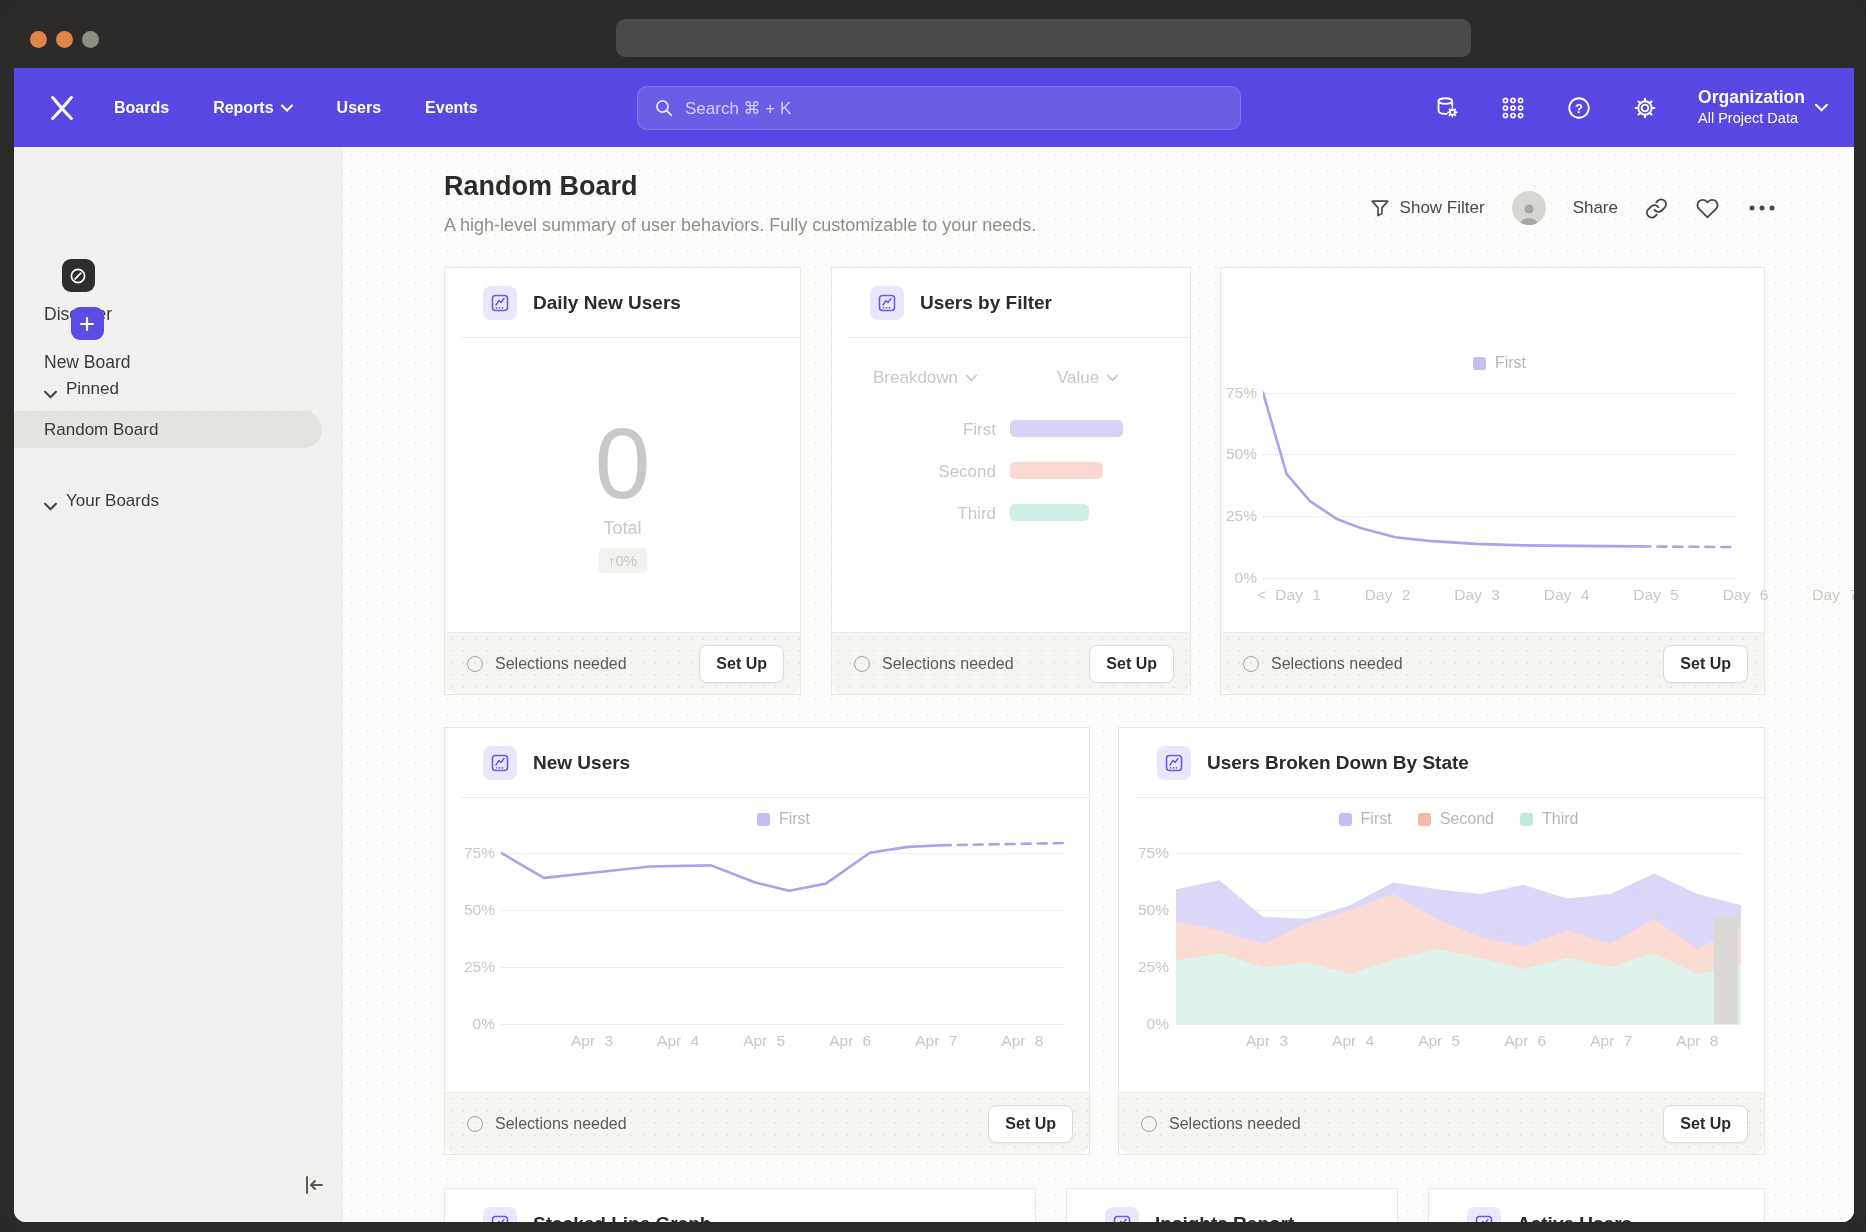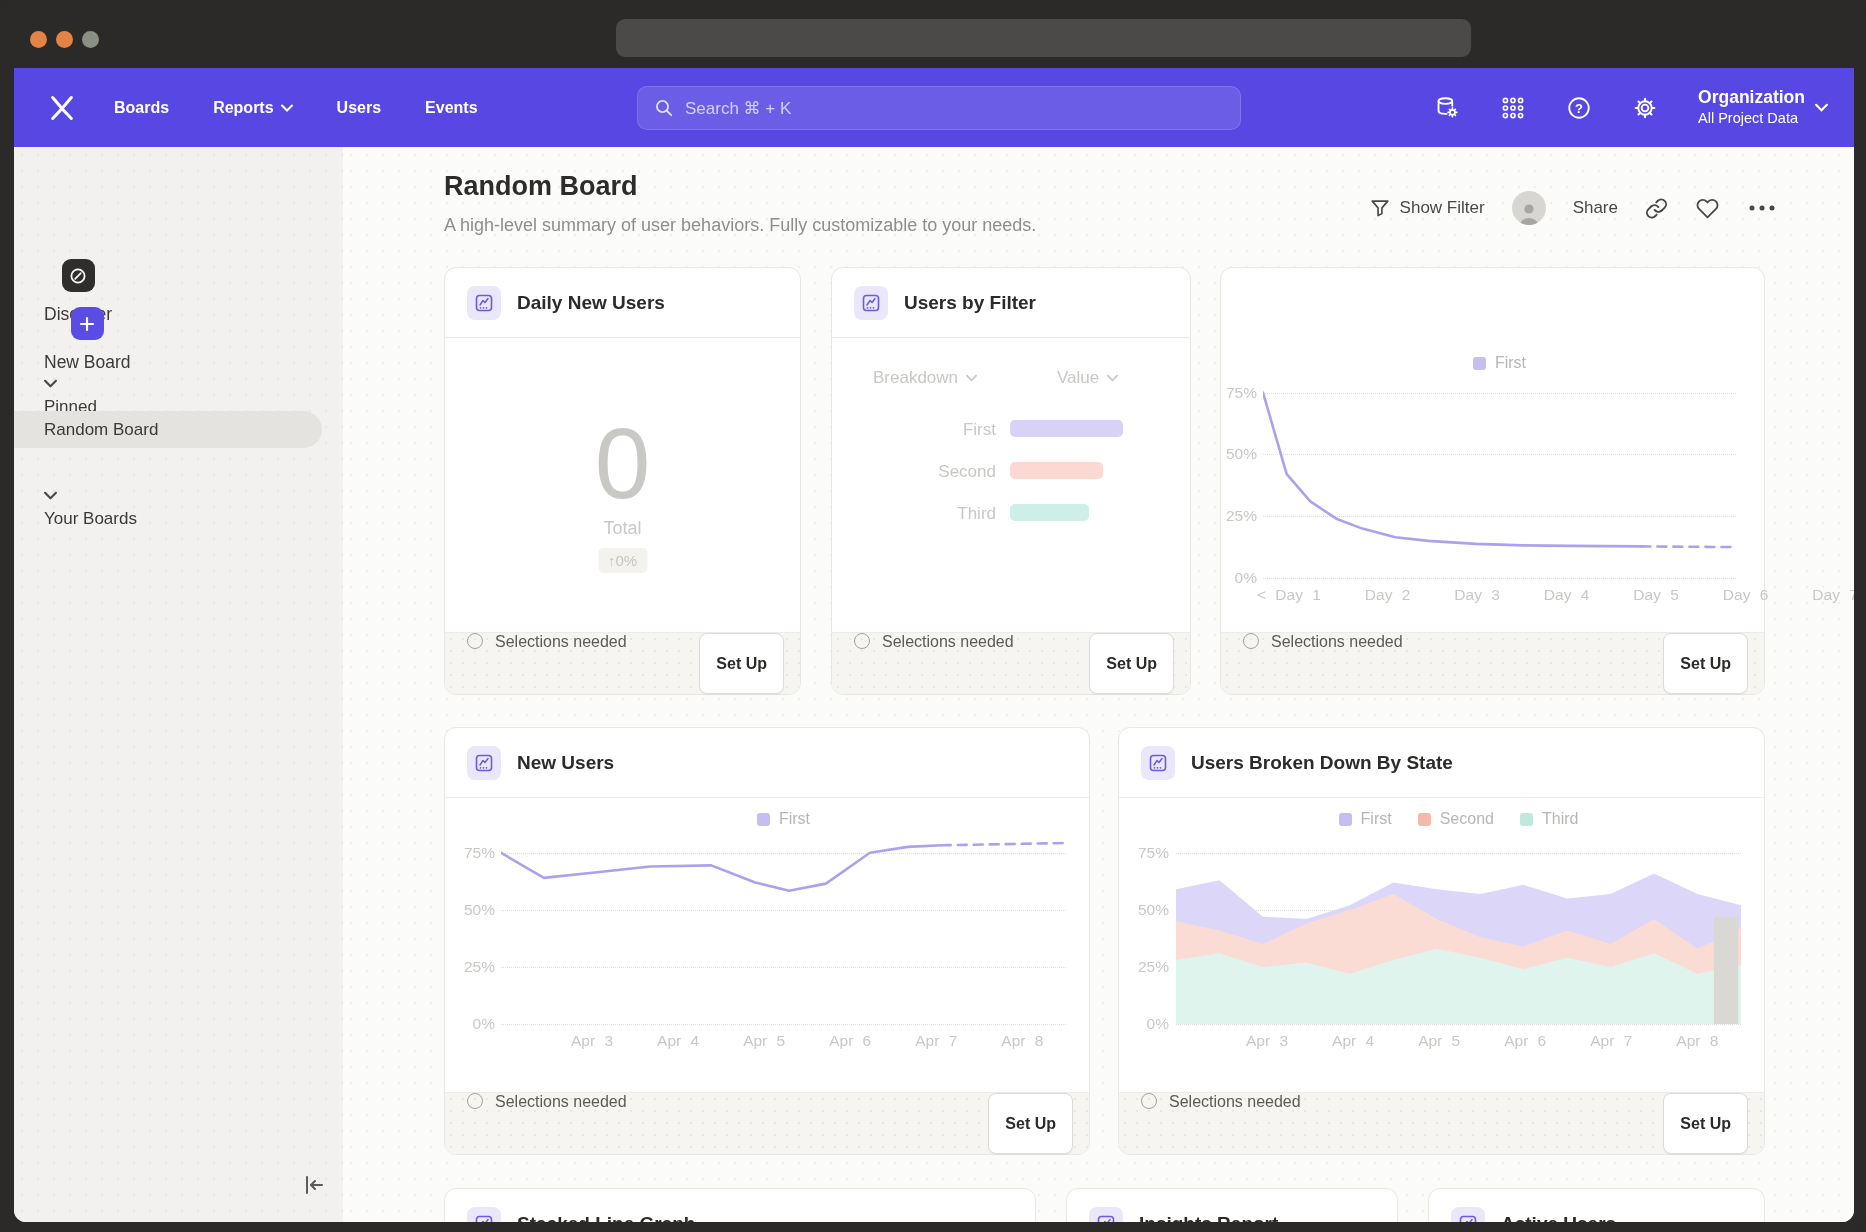--- a/index.html
+++ b/index.html
@@ -25,40 +25,40 @@
   .nav-ic { width:26px; height:26px; }
   .org { display:flex; align-items:center; gap:10px; color:#fff; }
   .org-name { font-size:17.5px; font-weight:700; line-height:1.25; }
   .org-sub { font-size:14.5px; font-weight:400; line-height:1.3; }
 
   
   .app-body { display:flex; height:1075px; }
   .sidebar { width:329px; flex:0 0 auto; background:#f2f1ef; background-image:radial-gradient(circle,#e8e6e3 1px,transparent 1px); background-size:16px 16px; position:relative; }
   .sb-row { position:absolute; left:30px; display:flex; align-items:center; gap:12px; font-size:17.5px; color:#3b3a38;flex-direction:column; }
   .sb-ic { width:33px; height:33px; border-radius:9px; display:flex; align-items:center; justify-content:center; flex:0 0 auto; }
-  .sb-head { position:absolute; left:30px; display:flex; align-items:flex-start; gap:9px; font-size:17px; color:#3b3a38;flex-direction:column; }
+  .sb-head { position:absolute; left:30px; display:flex; align-items:flex-end; gap:9px; font-size:17px; color:#3b3a38; }
   .sb-sel { position:absolute; left:0; top:264px; width:308px; height:37px; background:#e5e3e0; border-radius:0 20px 20px 0; display:flex; align-items:center; padding-left:30px; font-size:17px; color:#3b3a38; }
   .sb-collapse { position:absolute; left:288px; top:1026px; width:24px; height:24px; }
 
   .main { flex:1; position:relative; background:#fbfbf9; background-image:radial-gradient(circle,#efeeec 1px,transparent 1px); background-size:16px 16px; }
 
   .board-title { position:absolute; left:101px; top:24px; font-size:27px; font-weight:700; color:#2d2c2a; }
   .board-sub { position:absolute; left:101px; top:68px; font-size:18px; color:#8f8e8b; }
   .actions { position:absolute; top:44px; right:77px; display:flex; align-items:center; gap:27px; }
   .act { display:flex; align-items:center; gap:9px; font-size:17px; color:#49484 6; color:#494846; }
   .avatar { width:34px; height:34px; border-radius:50%; background:#d7d6d3; overflow:hidden; display:flex; align-items:flex-end; justify-content:center; }
 
   
-  .card { position:absolute; background:#fff; border:1px solid #e9e7e4; border-radius:12px; }
+  .card { position:absolute; background:#fff; border:1px solid #e9e7e4; border-radius:0;padding-left:16px; }
   .card-hd { height:70px; display:flex; align-items:center; padding:0 22px; gap:16px; border-bottom:1px solid #edebe8; }
   .card-ic { width:34px; height:34px; border-radius:8px; display:flex; align-items:center; justify-content:center; flex:0 0 auto; }
   .ic-lav { background:#eae7fb; }
   .ic-mint { background:#dff3ed; }
   .card-tt { font-size:19px; font-weight:700; color:#2b2b29; white-space:nowrap; }
-  .card-ft { position:absolute; bottom:0; left:0; right:0; height:62px; background:#f6f5f2; background-image:radial-gradient(circle,#e9e7e3 1.1px,transparent 1.1px); background-size:12px 12px; border-top:1px solid #edebe8; border-radius:0 0 11px 11px; display:flex; padding:0 16px 0 22px;margin-top:48px; }
+  .card-ft { position:absolute; bottom:0; left:0; right:0; height:62px; background:#f6f5f2; background-image:radial-gradient(circle,#e9e7e3 1.1px,transparent 1.1px); background-size:12px 12px; border-top:1px solid #edebe8; border-radius:0 0 11px 11px; display:flex; align-items:center; padding:0 16px 0 22px;margin-top:48px; }
   .st-circle { width:16px; height:16px; border:1.5px solid #a2a19e; border-radius:50%; margin-right:12px; flex:0 0 auto; }
   .st-text { font-size:16px; color:#5c5b58; }
   .setup-btn { margin-left:auto; background:#fff; border:1px solid #dcdbd8; border-radius:8px; padding:9px 16px; font-size:16px; font-weight:700; color:#2b2b29; box-shadow:0 1px 2px rgba(0,0,0,.04); cursor:pointer; font-family:inherit; }
 
   
   .big-num { position:absolute; left:0; right:0; top:140px; text-align:center; font-size:100px; font-weight:400; color:#c9c8c5; line-height:1.1; }
   .big-lbl { position:absolute; left:0; right:0; top:250px; text-align:center; font-size:18px; color:#c9c8c5; }
   .delta-badge { position:absolute; left:50%; transform:translateX(-50%); top:280px; background:#f3f2ef; color:#c7c6c3; font-size:15px; padding:4px 10px; border-radius:5px; }
   .dd { position:absolute; font-size:17px; color:#c9c8c5; display:flex; align-items:center; gap:8px; }
   .bar-lbl { position:absolute; text-align:right; font-size:17px; color:#c9c8c5; width:124px; }

